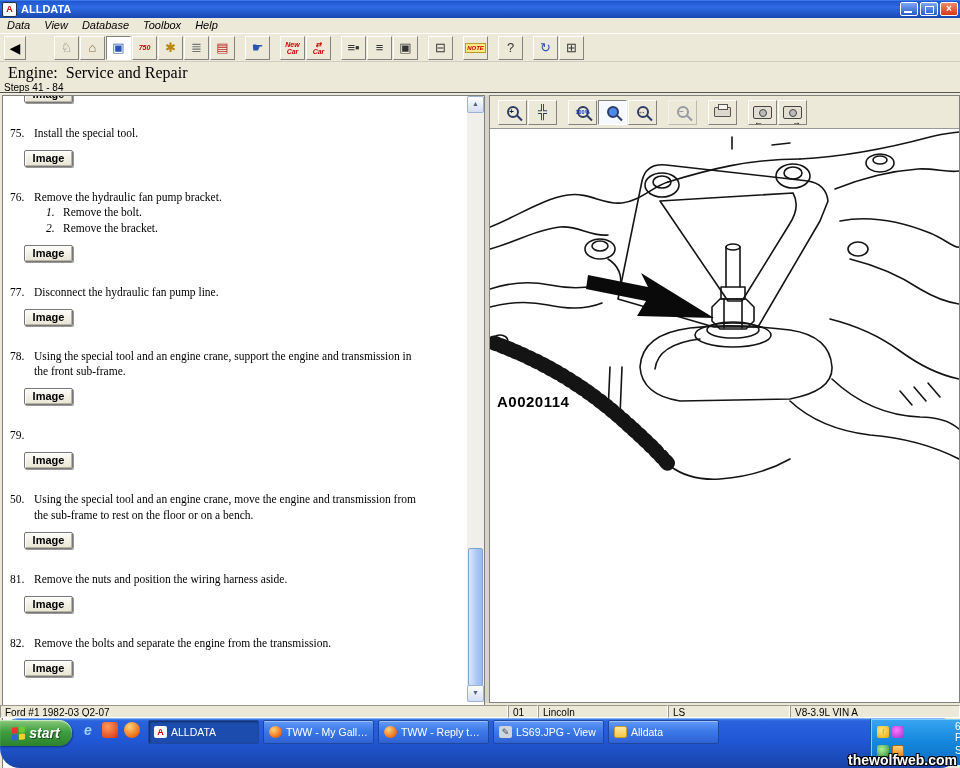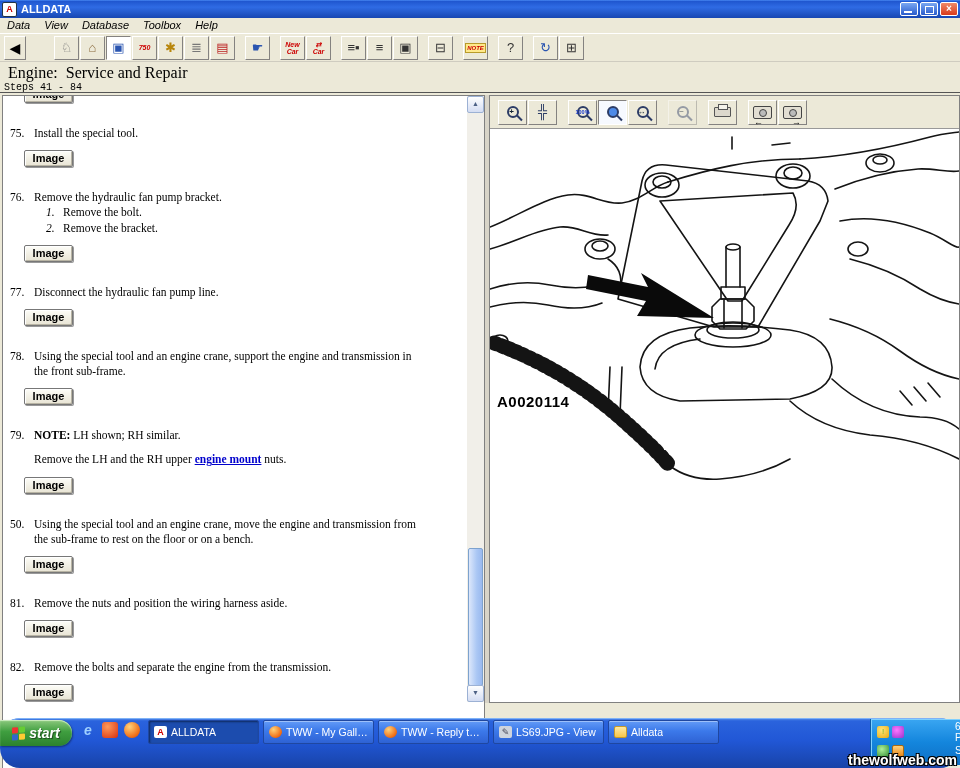--- a/index.html
+++ b/index.html
@@ -33,21 +33,21 @@
   .tbtn.gap{margin-left:9px;}
   .tbtn .tiny{font-size:7px;font-weight:bold;color:#c00;line-height:7px;text-align:center;white-space:pre-line;}
   .tbtn .note-chip{font-size:6px;font-weight:bold;color:#c00;background:#ffe98a;border:1px solid #b89b2a;padding:1px 1px;line-height:6px;}
   .tbtn.c-brown{color:#8b6b3e;} .tbtn.c-red{color:#b22;} .tbtn.c-blue{color:#2a55b0;}
   .tbtn.c-gray{color:#777;} .tbtn.c-gold{color:#b8860b;} .tbtn.c-dark{color:#333;}
   
   .hdr{position:absolute;left:0;top:62px;width:960px;height:31px;background:#ece9d8;
     border-bottom:1px solid #555;box-sizing:border-box;}
   .hdr-title{position:absolute;left:8px;top:2px;font-family:"Liberation Serif",serif;
     font-size:16px;color:#000;white-space:pre;text-align:right;}
-  .hdr-sub{position:absolute;left:4px;top:20px;font-family:Liberation Mono, monospace;font-size:10px;color:#000;}
+  .hdr-sub{position:absolute;left:4px;top:20px;font-family:Liberation Sans, sans-serif;font-size:10px;color:#000;}
   
   .leftpane{position:absolute;left:2px;top:95px;width:483px;height:748px;background:#fff;
     border:1px solid #808080;box-sizing:border-box;overflow:hidden;}
   .steps-view{position:absolute;left:0;top:0;width:464px;height:606px;overflow:hidden;
     font-family:"Liberation Serif",serif;font-size:11.5px;color:#000;line-height:1.32;}
   .step{display:flex;padding-top:15px;}
   .n{flex:none;width:24px;padding-left:7px;}
   .t{width:392px;}
   .sub{display:flex;margin-left:12px;}
   .sn{flex:none;width:17px;}
@@ -236,24 +236,20 @@
       <button class="imgbtn">Image</button>
 
       <div class="step">
         <span class="n">78.</span>
         <span class="t">Using the special tool and an engine crane, support the engine and transmission in the front sub-frame.</span>
       </div>
       <button class="imgbtn">Image</button>
 
       <div class="step">
         <span class="n">79.</span>
-        <span class="t">
-          <span><b>NOTE:</b><span> LH shown; RH similar.</span></span>
-          <span class="para"><span>Remove the LH and the RH upper </span><a class="lnk">engine mount</a><span> nuts.</span></span>
-        </span>
       </div>
       <button class="imgbtn">Image</button>
 
       <div class="step">
         <span class="n">50.</span>
         <span class="t">Using the special tool and an engine crane, move the engine and transmission from the sub-frame to rest on the floor or on a bench.</span>
       </div>
       <button class="imgbtn">Image</button>
 
       <div class="step">
@@ -375,20 +371,27 @@
           <path d="M4 214 C48 230 90 254 126 285 C148 304 166 321 180 337" stroke-width="15" stroke-dasharray="3 4.5"></path>
           <path d="M180 337 Q200 352 230 350 Q270 347 300 330"></path>
         </g>
 
         <path d="M98 146 L158 158 L151 144 L224 189 L147 187 L156 172 L96 160 Z" fill="#0a0a0a" stroke="none"></path>
       </svg>
       <div class="fig-label">A0020114</div>
     </div>
   </div>
 
+  <div class="statusbar">
+    <span class="scell" style="width:508px;">Ford #1 1982-03 Q2-07</span>
+    <span class="scell" style="width:30px;">01</span>
+    <span class="scell" style="width:130px;">Lincoln</span>
+    <span class="scell" style="width:122px;">LS</span>
+    <span class="scell" style="width:170px;">V8-3.9L VIN A</span>
+  </div>
 
   <div class="taskbar">
     <div class="startbtn">
       <span class="flag">
           <i class="f1"></i>
           <i class="f2"></i>
           <i class="f3"></i>
           <i class="f4"></i>
         </span>
       <span>start</span>

